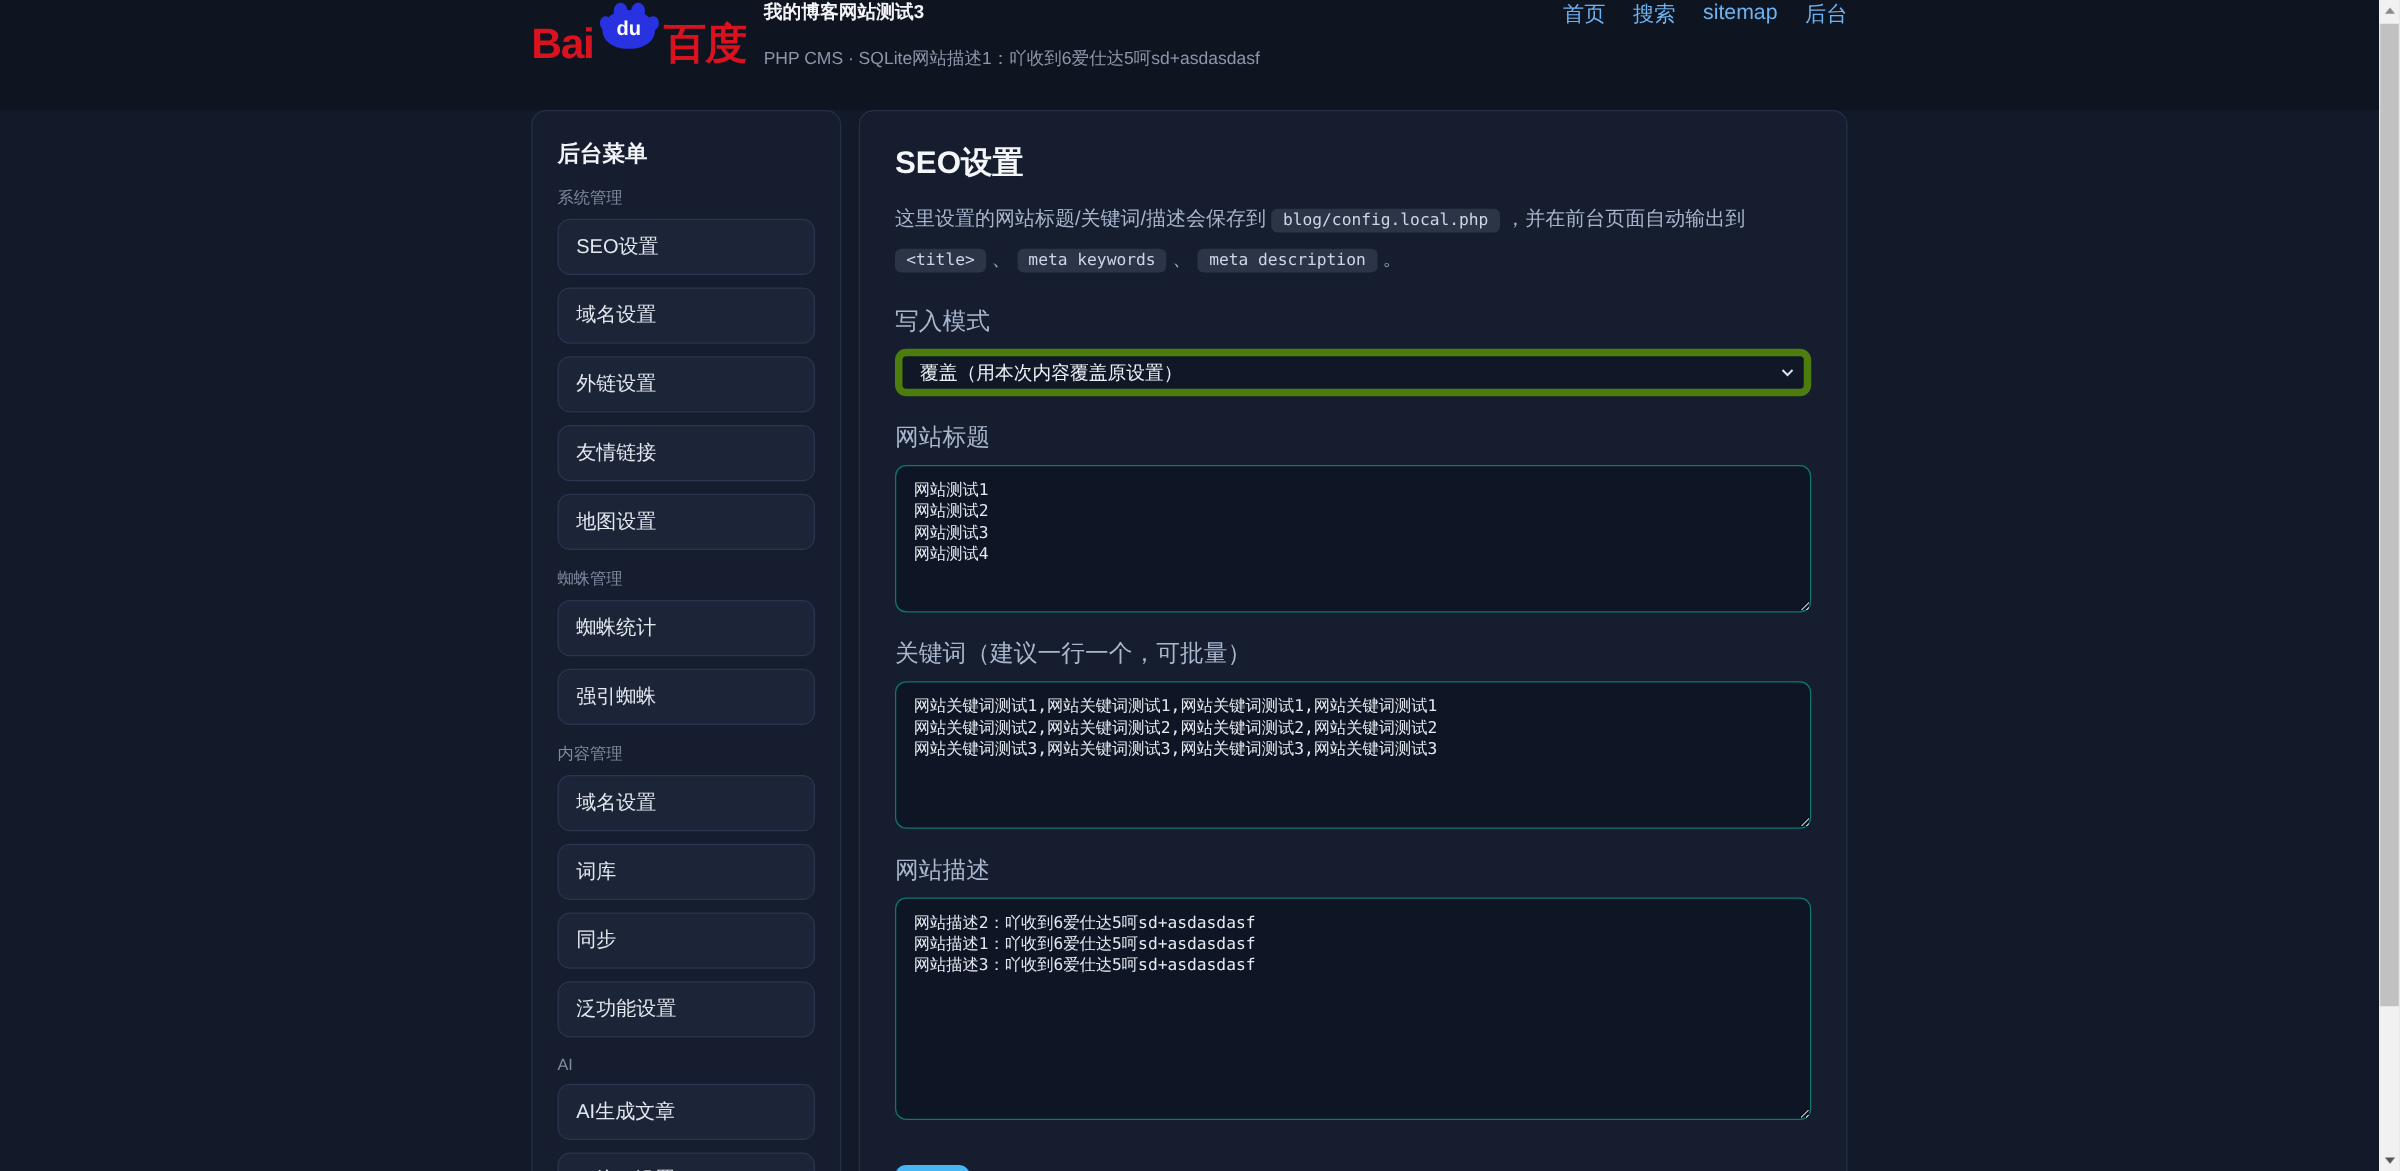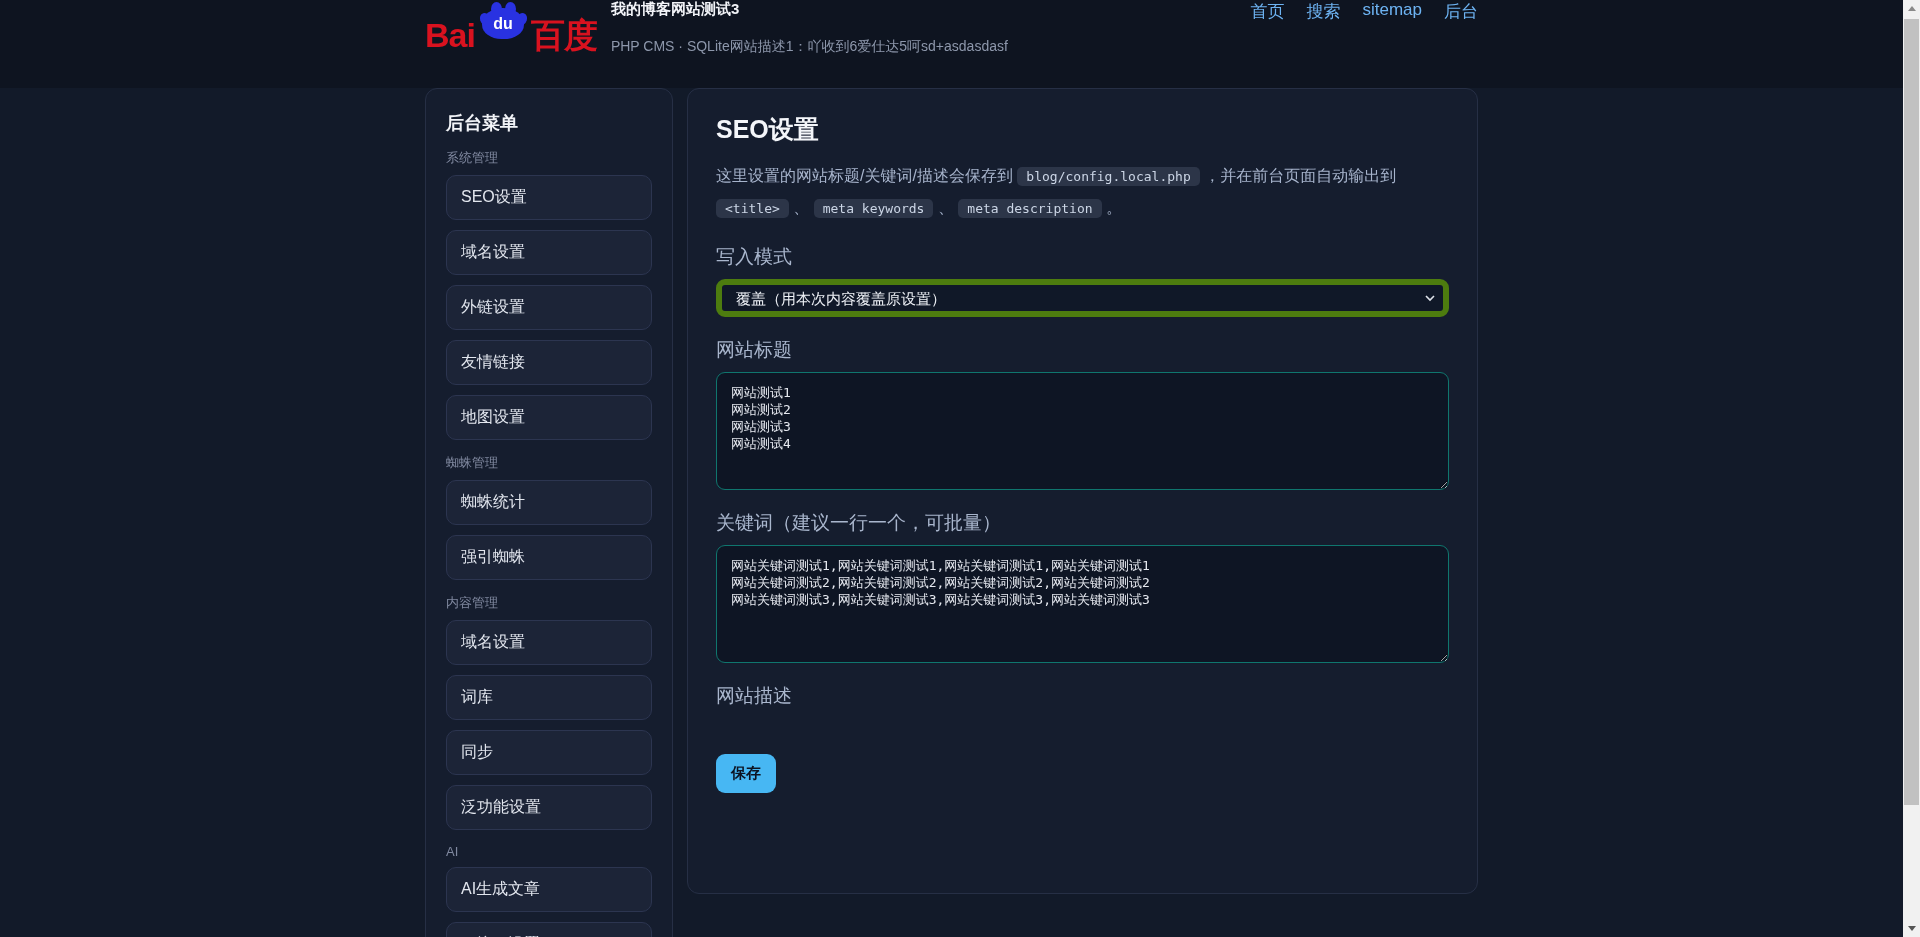--- a/index.html
+++ b/index.html
@@ -194,20 +194,23 @@
 网站测试2
 网站测试3
 网站测试4</textarea>
 
       <label class="field-label">关键词（建议一行一个，可批量）</label>
       <textarea class="ta-keywords" spellcheck="false" style="">网站关键词测试1,网站关键词测试1,网站关键词测试1,网站关键词测试1
 网站关键词测试2,网站关键词测试2,网站关键词测试2,网站关键词测试2
 网站关键词测试3,网站关键词测试3,网站关键词测试3,网站关键词测试3</textarea>
 
       <label class="field-label">网站描述</label>
+      <textarea class="ta-desc" spellcheck="false" style="">网站描述2：吖收到6爱仕达5呵sd+asdasdasf
+网站描述1：吖收到6爱仕达5呵sd+asdasdasf
+网站描述3：吖收到6爱仕达5呵sd+asdasdasf</textarea>
 
       <button class="save-btn">保存</button>
     </main>
 
   </div>
 </div>
 
 <div class="scrollbar">
   <div class="sb-btn up">
       <div class="tri-up"></div>

